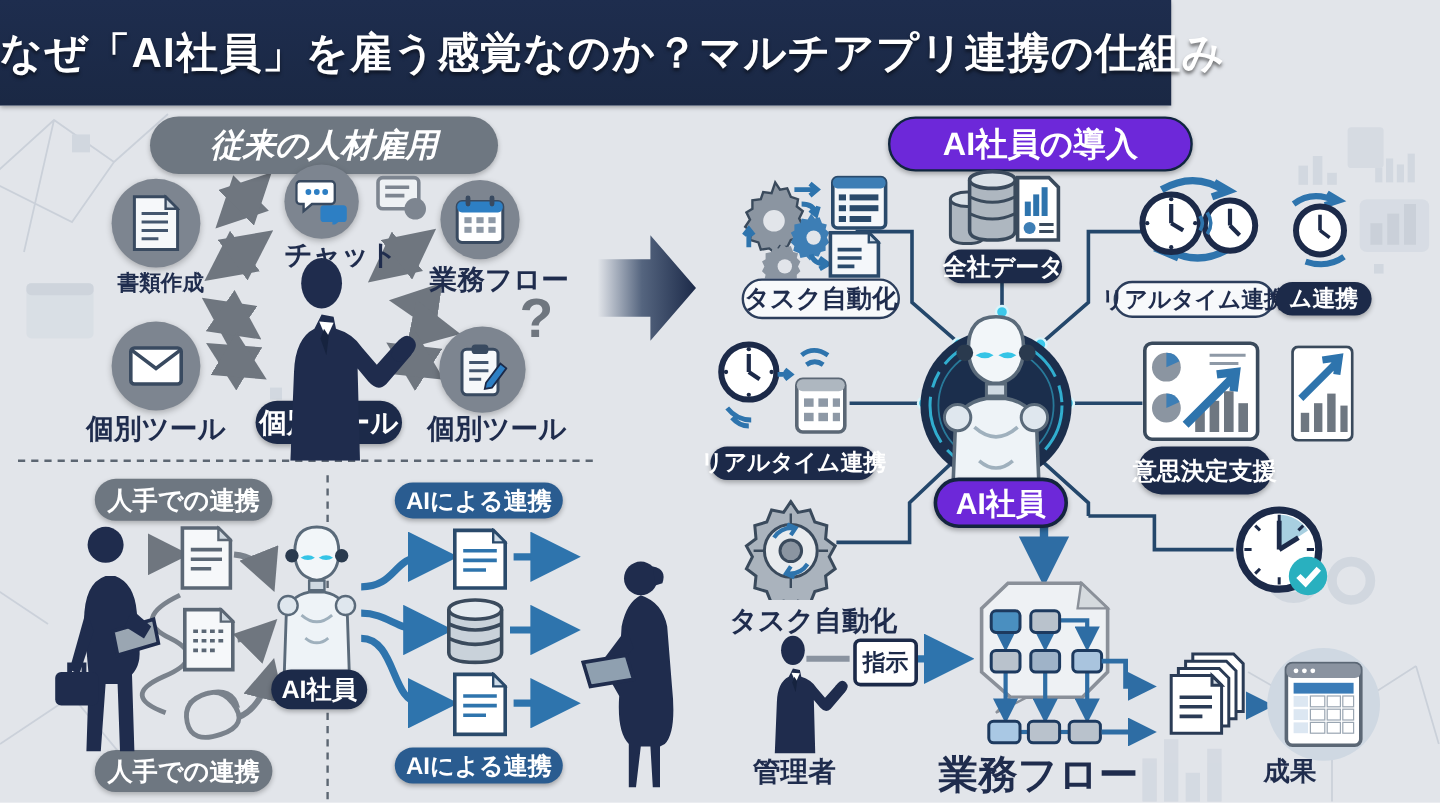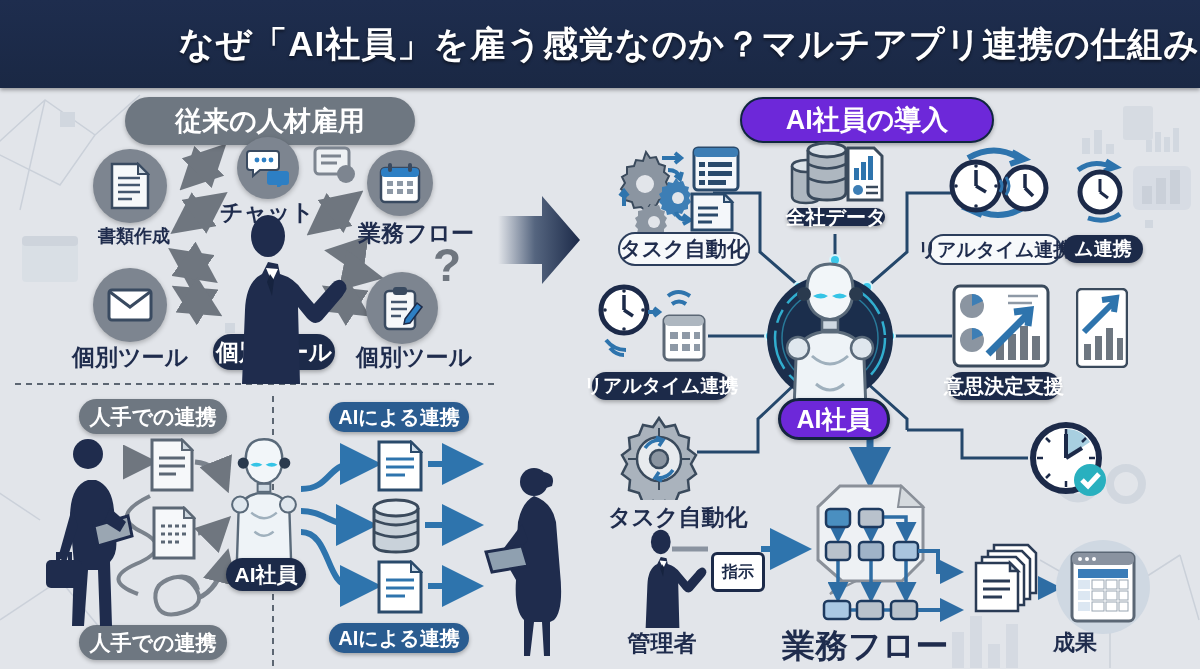--- a/index.html
+++ b/index.html
@@ -1,21 +1,21 @@
 <!DOCTYPE html>
 <html><head>
 <meta charset="utf-8">
 <style>
   html,body{margin:0;padding:0;}
   body{font-family:"Liberation Sans","DejaVu Sans",sans-serif;}
   #stage{position:relative;width:1200px;height:669px;background:#e2e5ea;overflow:hidden;}
   .abs{position:absolute;}
   
-  #titlebar{left:0;top:0;width:1200px;height:88px;background:linear-gradient(180deg,#1e2d4e 0%,#1a2844 100%);
-    display:flex;align-items:center;justify-content:flex-end;box-shadow:0 2px 4px rgba(0,0,0,.35);}
+  #titlebar{left:0;top:0;width:976px;height:88px;background:linear-gradient(180deg,#1e2d4e 0%,#1a2844 100%);
+    display:flex;align-items:center;justify-content:flex-start;box-shadow:0 2px 4px rgba(0,0,0,.35);}
   #titlebar span{color:#ffffff;font-size:35px;font-weight:bold;letter-spacing:1px;text-shadow:0 2px 3px rgba(0,0,0,.5);white-space:nowrap;}
   
   .pill{display:flex;align-items:center;justify-content:center;border-radius:999px;font-weight:bold;white-space:nowrap;}
   .pill.gray{background:#6e7781;color:#fff;box-shadow:0 2px 4px rgba(0,0,0,.25);}
   .pill.navy{background:#1c2a49;color:#fff;box-shadow:0 2px 4px rgba(0,0,0,.3);}
   .pill.blue{background:#6d28d9;color:#fff;box-shadow:0 2px 4px rgba(0,0,0,.3);}
   .pill.steel{background:#2a5c90;color:#fff;box-shadow:0 2px 4px rgba(0,0,0,.3);}
   .pill.white{background:#f7f9fb;color:#1f2c4d;border:2px solid #2c3e5c;}
   
   .lbl{font-weight:bold;color:#1f2c4d;text-align:center;white-space:nowrap;}
@@ -172,21 +172,21 @@
         <line x1="918" y1="610" x2="956" y2="610" marker-end="url(#mbluebig)"></line>
         <line x1="1039" y1="588" x2="1054" y2="588" marker-end="url(#mbluebig)"></line>
       </g>
     </g>
   </svg>
 
   <div class="abs" id="titlebar">
     <span>なぜ「AI社員」を雇う感覚なのか？マルチアプリ連携の仕組み</span>
   </div>
 
-  <div class="abs pill gray" style="left:125px;top:97px;width:290px;height:48px;font-size:27px;">
+  <div class="abs pill gray" style="left:125px;top:97px;width:290px;height:48px;font-size:27px;font-style:italic;">
     <span>従来の人材雇用</span>
   </div>
 
   <div class="abs circle" style="left:93px;top:149px;width:74px;height:74px;">
     <svg width="40" height="48" viewBox="0 0 40 48">
       <path d="M2,2 h26 l10,10 v34 h-36 z" fill="#f6f8fa" stroke="#394a60" stroke-width="2.5"></path>
       <path d="M28,2 l10,10 h-10 z" fill="#cfd8e0" stroke="#394a60" stroke-width="2"></path>
       <g stroke="#44566e" stroke-width="2.5">
           <line x1="8" y1="16" x2="30" y2="16"></line>
           <line x1="8" y1="23" x2="30" y2="23"></line>
@@ -203,21 +203,21 @@
     <svg width="44" height="38" viewBox="0 0 44 38">
       <path d="M24,22 h16 a3,3 0 0 1 3,3 v8 a3,3 0 0 1 -3,3 h-4 l-5,4 v-4 h-7 a3,3 0 0 1 -3,-3 v-8 a3,3 0 0 1 3,-3 z" fill="#2d7fc4"></path>
       <path d="M4,2 h26 a3,3 0 0 1 3,3 v13 a3,3 0 0 1 -3,3 h-16 l-7,6 v-6 h-3 a3,3 0 0 1 -3,-3 v-13 a3,3 0 0 1 3,-3 z" fill="#ffffff" stroke="#394a60" stroke-width="2"></path>
       <g fill="#2d7fc4">
           <circle cx="11" cy="11" r="2.4"></circle>
           <circle cx="18" cy="11" r="2.4"></circle>
           <circle cx="25" cy="11" r="2.4"></circle>
         </g>
     </svg>
   </div>
-  <div class="abs lbl" style="left:220px;top:197px;width:82px;font-size:23px;">
+  <div class="abs lbl" style="left:237px;top:197px;width:82px;font-size:23px;">
     <span>チャット</span>
   </div>
 
   <svg class="abs" style="left:313px;top:146px;" width="44" height="40" viewBox="0 0 44 40">
     <rect x="2" y="2" width="34" height="26" rx="4" fill="#eef1f4" stroke="#7d8590" stroke-width="3"></rect>
     <g stroke="#7d8590" stroke-width="3">
         <line x1="8" y1="10" x2="28" y2="10"></line>
         <line x1="8" y1="17" x2="24" y2="17"></line>
       </g>
     <circle cx="33" cy="28" r="9" fill="#7d8590"></circle>
@@ -439,21 +439,21 @@
         <rect x="68" y="28" width="5" height="12"></rect>
         <rect x="75" y="22" width="5" height="18"></rect>
         <rect x="82" y="16" width="5" height="24"></rect>
       </g>
     <circle cx="72" cy="50" r="5" fill="#3d7eb5"></circle>
     <g stroke="#3a4a5c" stroke-width="2.5">
         <line x1="80" y1="47" x2="92" y2="47"></line>
         <line x1="80" y1="53" x2="92" y2="53"></line>
       </g>
   </svg>
-  <div class="abs pill navy" style="left:787px;top:208px;width:98px;height:18px;font-size:20px;">
+  <div class="abs pill navy" style="left:787px;top:208px;width:98px;height:28px;font-size:20px;">
     <span>全社データ</span>
   </div>
 
   <svg class="abs" style="left:948px;top:144px;" width="182" height="84" viewBox="0 0 182 84">
     <g>
       <path d="M20,14 q28,-16 54,2 m-10,-8 l12,7 l-14,5" fill="none" stroke="#2e74ad" stroke-width="6"></path>
       <path d="M78,62 q-28,18 -56,0 m12,9 l-14,-6 l13,-6" fill="none" stroke="#2e74ad" stroke-width="6"></path>
       <circle cx="28" cy="42" r="24" fill="#ffffff" stroke="#1c2a49" stroke-width="5"></circle>
       <line x1="28" y1="42" x2="28" y2="26" stroke="#1c2a49" stroke-width="3.5"></line>
       <line x1="28" y1="42" x2="38" y2="48" stroke="#1c2a49" stroke-width="3.5"></line>
@@ -534,21 +534,21 @@
   <svg class="abs" style="left:1076px;top:288px;" width="52" height="80" viewBox="0 0 52 80">
     <rect x="1" y="1" width="50" height="78" rx="5" fill="#ffffff" stroke="#3a4a5c" stroke-width="2.5"></rect>
     <g fill="#6e7781">
         <rect x="8" y="56" width="7" height="16"></rect>
         <rect x="19" y="48" width="7" height="24"></rect>
         <rect x="30" y="40" width="7" height="32"></rect>
         <rect x="41" y="50" width="6" height="22"></rect>
       </g>
     <path d="M8,44 L38,14 m-12,-2 l14,-2 l-2,14" fill="none" stroke="#2e74ad" stroke-width="6"></path>
   </svg>
-  <div class="abs pill navy" style="left:948px;top:372px;width:112px;height:28px;font-size:20px;">
+  <div class="abs pill navy" style="left:948px;top:372px;width:112px;height:40px;font-size:20px;">
     <span>意思決定支援</span>
   </div>
 
   <svg class="abs" style="left:760px;top:258px;" width="140" height="152" viewBox="0 0 140 152">
     <circle cx="70" cy="80" r="63" fill="#1b2e4c"></circle>
     <circle cx="70" cy="80" r="55" fill="none" stroke="#35c4e6" stroke-width="2.5" opacity="0.85" stroke-dasharray="40 8 14 8"></circle>
     <circle cx="70" cy="80" r="48" fill="none" stroke="#35c4e6" stroke-width="1.5" opacity="0.5"></circle>
     <g transform="translate(20,2) scale(1.0)">
       <path d="M50,4 q23,0 23,26 q0,19 -12,26 q-11,7 -22,0 q-12,-7 -12,-26 q0,-26 23,-26 z" fill="#f2f6f9" stroke="#5a6a7a" stroke-width="3"></path>
       <circle cx="76" cy="34" r="7" fill="#2a3a4e"></circle>
@@ -603,21 +603,21 @@
       <path d="M40,172 L43,98 Q44,70 60,62 L66,50 L76,52 L78,62 Q92,66 100,78 L112,92 L128,74 Q134,68 140,74 Q145,80 138,87 L120,108 Q113,115 105,106 L96,95 L98,172 Z"></path>
       <path d="M128,74 q8,-10 14,-4 q6,6 -2,14 l-6,5 q-8,2 -10,-6 z"></path>
     </g>
     <path d="M64,56 L70,70 L76,57 Z" fill="#ffffff"></path>
     <path d="M68,62 l4,6 l-2,16 l-5,-14 z" fill="#16233f"></path>
   </svg>
   <div class="abs lbl" style="left:612px;top:628px;width:100px;font-size:23px;">
     <span>管理者</span>
   </div>
 
-  <div class="abs" style="left:711px;top:532px;width:48px;height:34px;background:#ffffff;border:3px solid #1c2a49;border-radius:6px;display:flex;align-items:center;justify-content:center;font-weight:bold;color:#1c2a49;font-size:16px;margin-top:20px;">
+  <div class="abs" style="left:711px;top:532px;width:48px;height:34px;background:#ffffff;border:3px solid #1c2a49;border-radius:6px;display:flex;align-items:center;justify-content:center;font-weight:bold;color:#1c2a49;font-size:19px;">
     <span>指示</span>
   </div>
 
   <div class="abs lbl" style="left:782px;top:624px;width:120px;font-size:33px;">
     <span>業務フロー</span>
   </div>
 
   <svg class="abs" style="left:970px;top:543px;" width="70" height="80" viewBox="0 0 70 80">
     <g stroke="#2a3b55" stroke-width="2.5" fill="#ffffff">
       <path d="M24,2 h34 l8,8 v40 h-42 z"></path>

